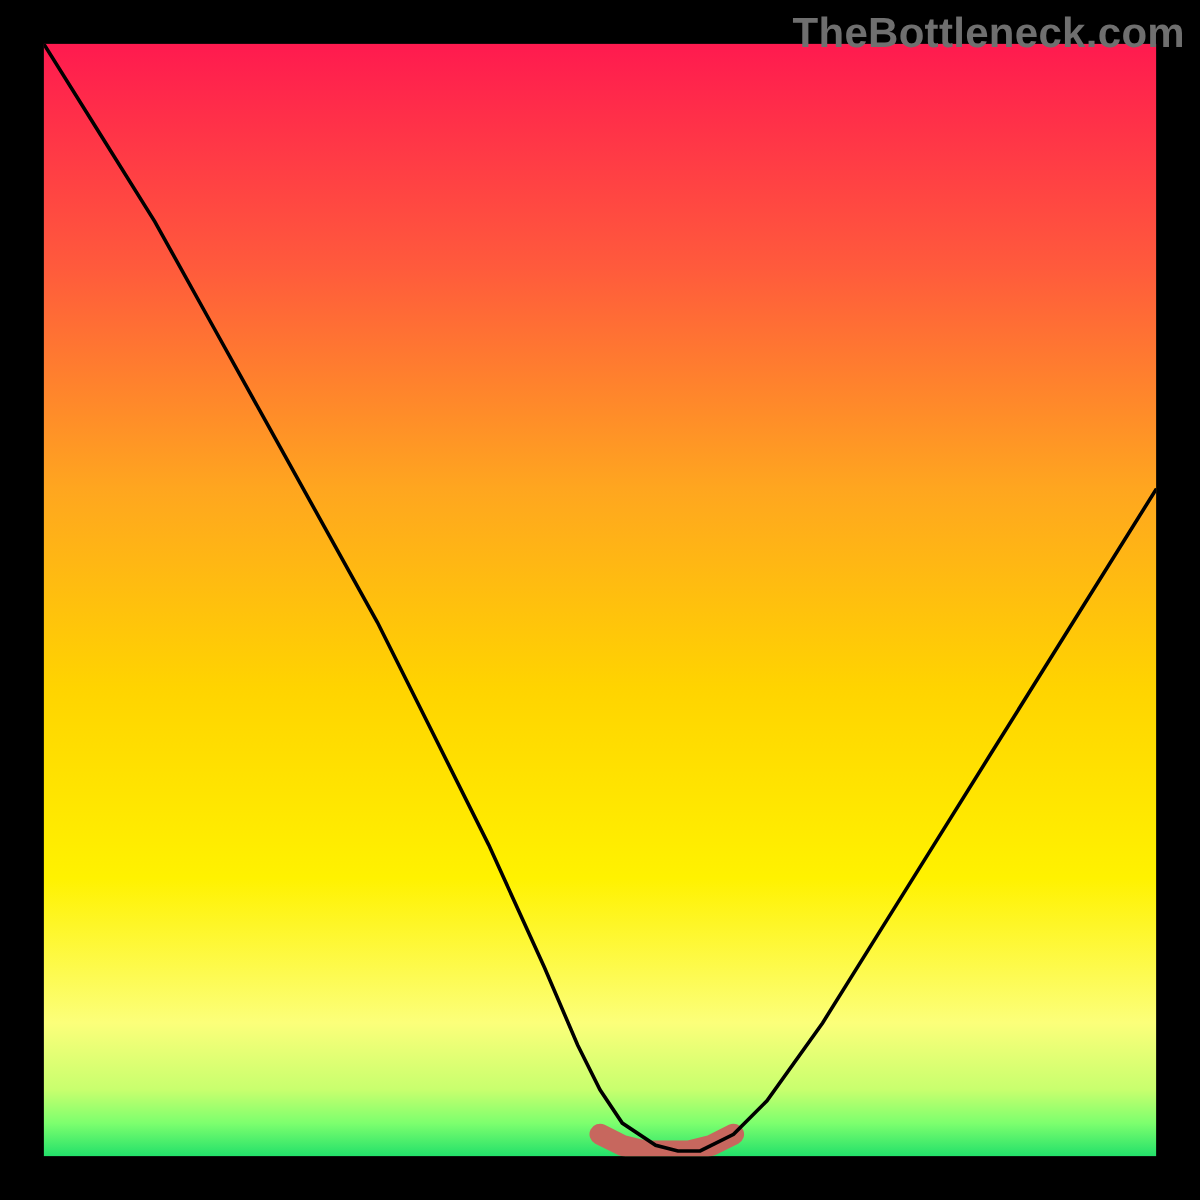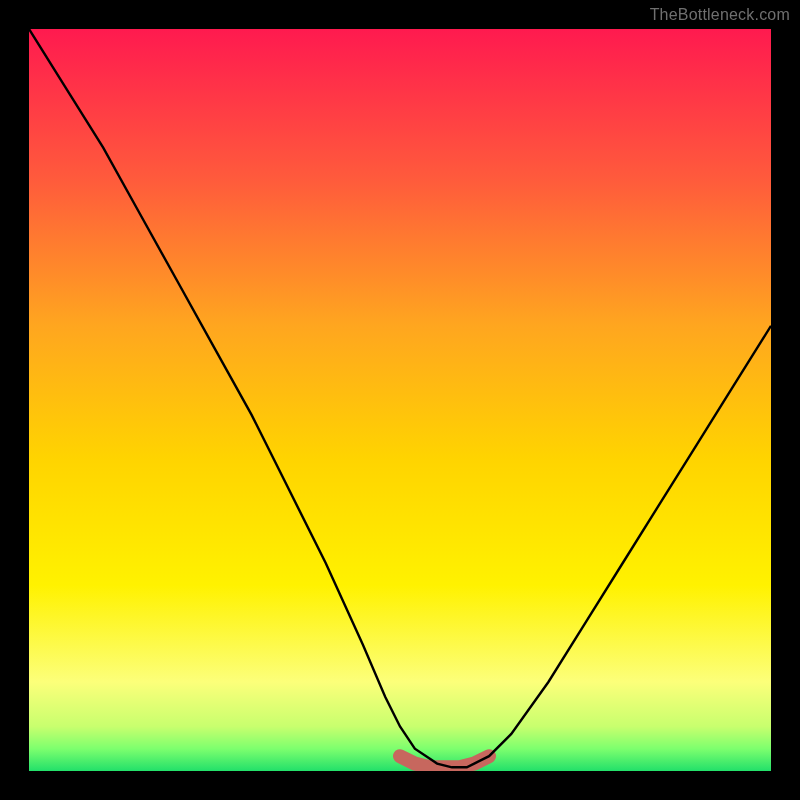--- a/index.html
+++ b/index.html
@@ -30,22 +30,22 @@
   }
   svg.curve {
     position: absolute;
     inset: 0;
   }
   .watermark {
     position: absolute;
     top: 6px;
     right: 10px;
     color: #6f6f6f;
-    font-size: 16px;
-    font-weight: 400;
+    font-size: 28px;
+    font-weight: 700;
     letter-spacing: 0.2px;
   }
 </style>
 </head>
 <body>
 
 <div class="frame">
 
   <div class="plot-area">
     <svg class="gradient-bg" width="742" height="742" viewBox="0 0 742 742" preserveAspectRatio="none">

